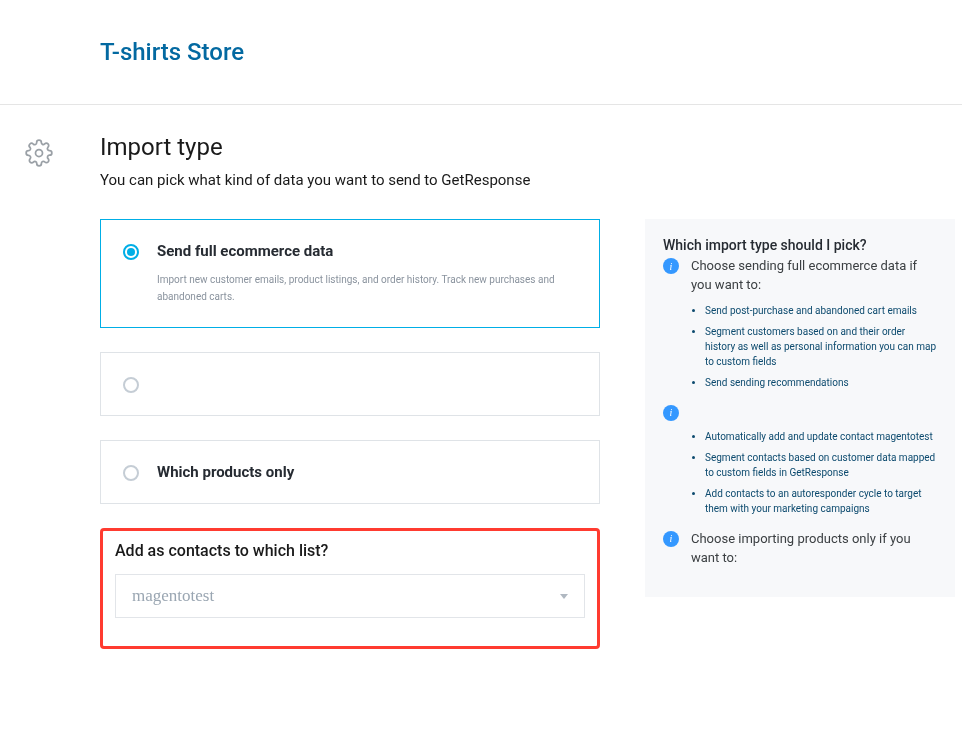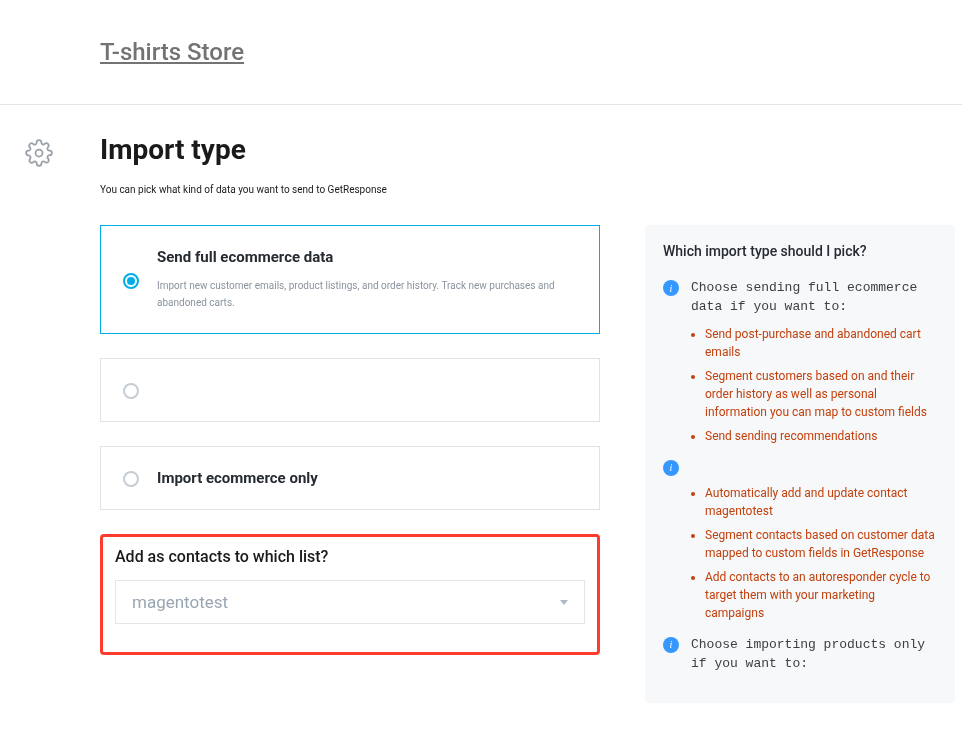--- a/index.html
+++ b/index.html
@@ -1,47 +1,47 @@
 <!DOCTYPE html>
 <html><head>
   <meta charset="utf-8">
   <style>
     * { box-sizing: border-box; margin: 0; padding: 0; }
     body { font-family: -apple-system, BlinkMacSystemFont, "Segoe UI", Roboto, Helvetica, Arial, sans-serif; color: #1a1a1a; background: #fff; }
     .page { width: 962px; }
     .header { padding: 38px 0 38px 100px; border-bottom: 1px solid #e5e5e5; }
-    .header-title { font-size: 24px; font-weight: 500; color: #737373; text-decoration: underline; }
+    .header-title { font-size: 24px; font-weight: 500; color: #0369a1; }
     .content { display: flex; padding: 28px 0 0 25px; }
     .icon-col { width: 35px; padding-top: 6px; }
     .gear-svg { stroke: #9aa0a6; }
-    .section-heading { font-size: 28px; font-weight: 700; margin-bottom: 18px; }
-    .section-sub { font-size: 10px; color: #1a1a1a; margin-bottom: 30px; }
+    .section-heading { font-size: 24px; font-weight: 400; margin-bottom: 10px; }
+    .section-sub { font-size: 15px; color: #1a1a1a; margin-bottom: 30px; }
     .layout { display: flex; align-items: flex-start; gap: 45px; }
     .left-col { width: 500px; }
     .right-col { width: 310px; background: #f7f8fa; padding: 18px 18px 24px 18px; font-size: 13px; color: #3c4043; }
-    .option-card { border: 1px solid #dfe3e7; padding: 22px 34px 22px 22px; margin-bottom: 24px; cursor: pointer; display: flex; align-items: center; }
+    .option-card { border: 1px solid #dfe3e7; padding: 22px 34px 22px 22px; margin-bottom: 24px; cursor: pointer; display: flex; align-items: flex-start; }
     .option-card.selected { border: 1px solid #00aee6; }
     .radio-outer { width: 16px; height: 16px; border-radius: 50%; border: 2px solid #c5cdd5; margin-top: 2px; flex: 0 0 16px; display: flex; align-items: center; justify-content: center; }
     .option-card.selected .radio-outer { border-color: #00aee6; }
     .radio-inner { width: 8px; height: 8px; border-radius: 50%; background: #00aee6; display: none; }
     .option-card.selected .radio-inner { display: block; }
     .option-text { margin-left: 18px; }
     .option-title { font-size: 15px; font-weight: 700; color: #262b32; }
     .option-desc { font-size: 10px; color: #8a939e; margin-top: 12px; line-height: 1.65; }
     .list-section { border: 3px solid #ff3b30; padding: 10px 12px 28px 12px; border-radius: 4px; margin-top: 4px; }
     .list-label { font-size: 16px; font-weight: 500; color: #1a1a1a; margin-bottom: 14px; }
     .select { border: 1px solid #e2e5e9; height: 44px; display: flex; align-items: center; justify-content: space-between; padding: 0 16px; cursor: pointer; background: #fff; }
-    .select-value { font-size: 17px; color: #9aa6b2; }
+    .select-value { font-size: 17px; color: #9aa6b2; font-family: Liberation Serif, serif; }
     .chevron { width: 0; height: 0; border-left: 4px solid transparent; border-right: 4px solid transparent; border-top: 5px solid #b0b8c1; }
-    .help-title { font-size: 14px; font-weight: 500; color: #262b32; margin-bottom: 20px; }
+    .help-title { font-size: 14px; font-weight: 500; color: #262b32; margin-bottom: 4px; }
     .help-block { display: flex; margin-bottom: 6px; }
     .info-badge { width: 16px; height: 16px; border-radius: 50%; background: #3498ff; color: #fff; font-size: 10px; font-style: italic; font-family: Georgia, serif; display: flex; align-items: center; justify-content: center; flex: 0 0 16px; margin-top: 1px; }
-    .help-text { margin-left: 12px; font-size: 13px; line-height: 1.45; color: #3c4043; font-family: Liberation Mono, monospace; }
+    .help-text { margin-left: 12px; font-size: 13px; line-height: 1.45; color: #3c4043; }
     .help-ul { list-style: disc; margin: 8px 0 14px 42px; }
-    .help-ul li { font-size: 12px; color: #c2410c; line-height: 1.5; margin-bottom: 6px; }
+    .help-ul li { font-size: 10px; color: #0c4a6e; line-height: 1.5; margin-bottom: 6px; }
     .main-col { flex: 1; padding-left: 40px; }
   </style>
 </head>
 <body>
 
 <div class="page">
   <div class="header">
     <div class="header-title">T-shirts Store</div>
   </div>
 
@@ -69,21 +69,21 @@
             </div>
           </div>
 
           <div class="option-card">
             <div class="radio-outer"></div>
           </div>
 
           <div class="option-card">
             <div class="radio-outer"></div>
             <div class="option-text">
-              <div class="option-title">Import ecommerce only</div>
+              <div class="option-title">Which products only</div>
             </div>
           </div>
 
           <div class="list-section">
             <div class="list-label">Add as contacts to which list?</div>
             <div class="select">
               <span class="select-value">magentotest</span>
               <span class="chevron"></span>
             </div>
           </div>

